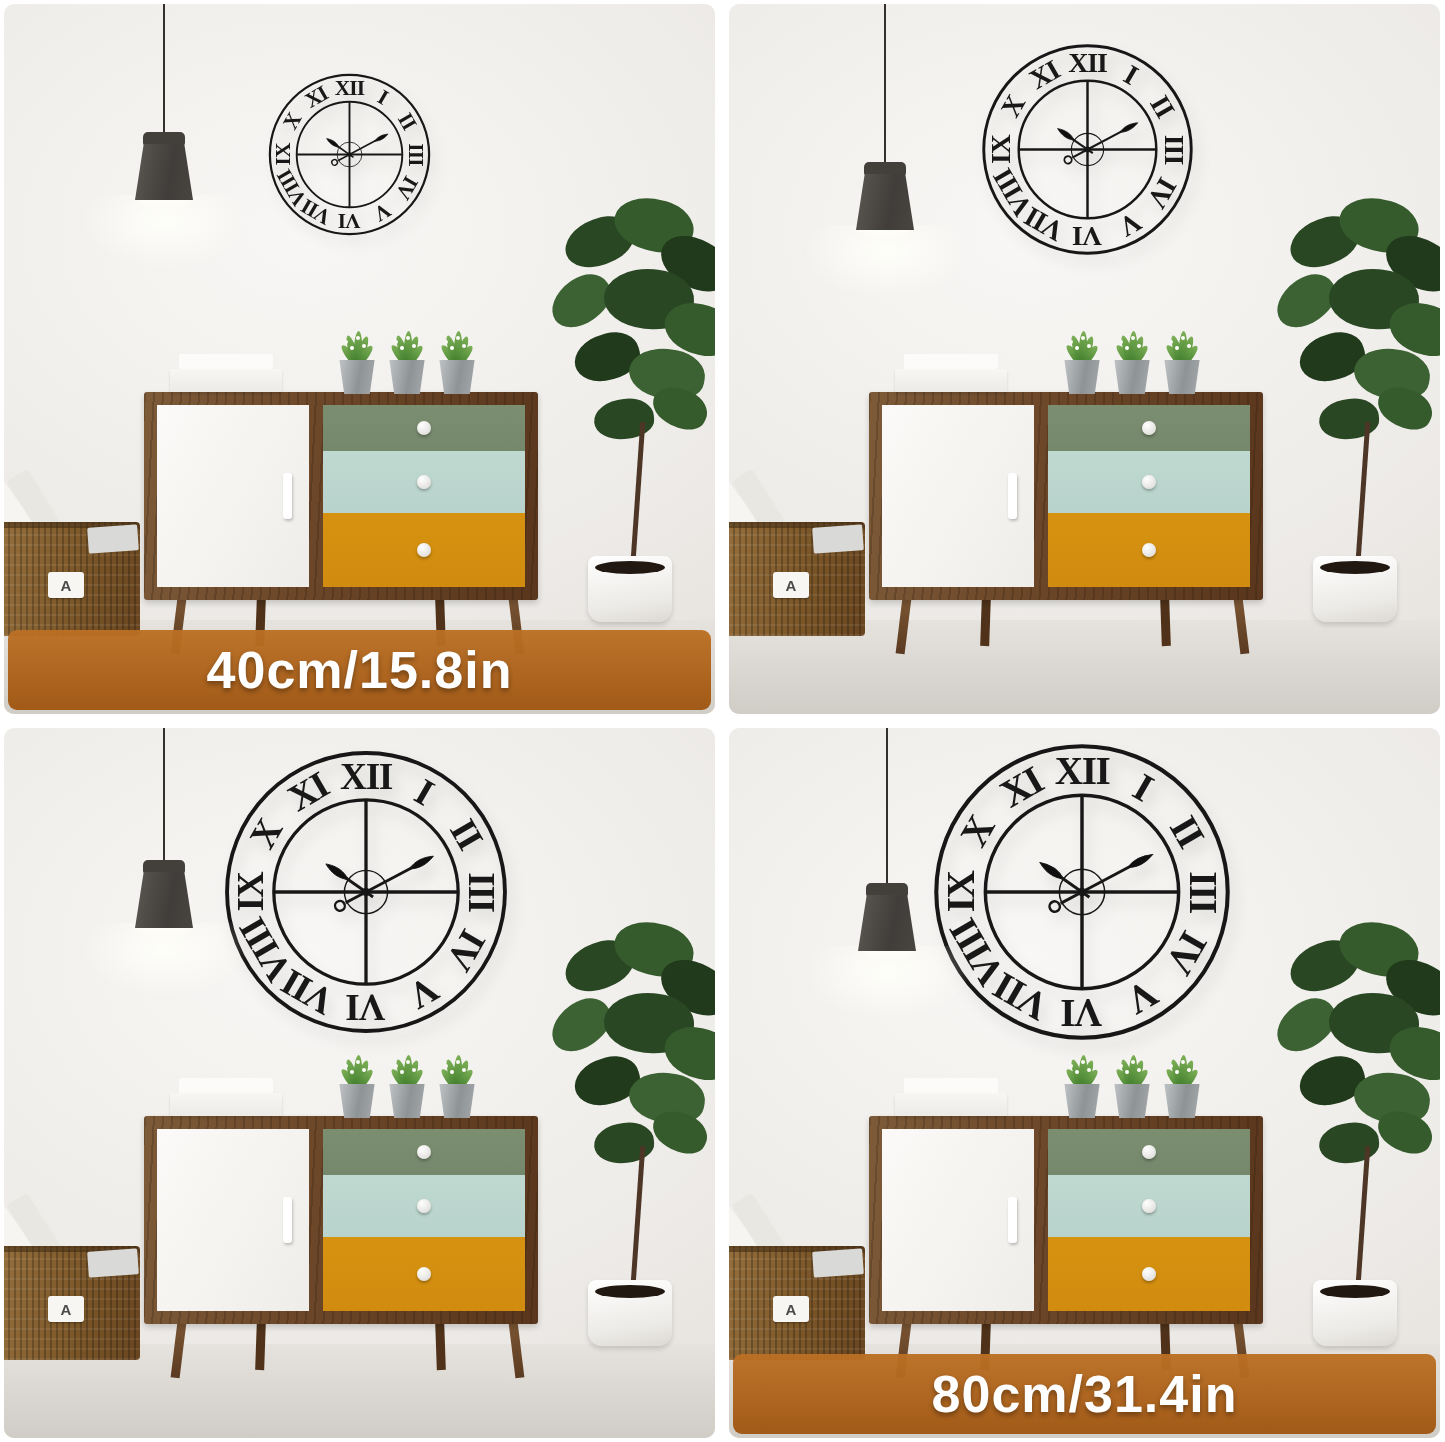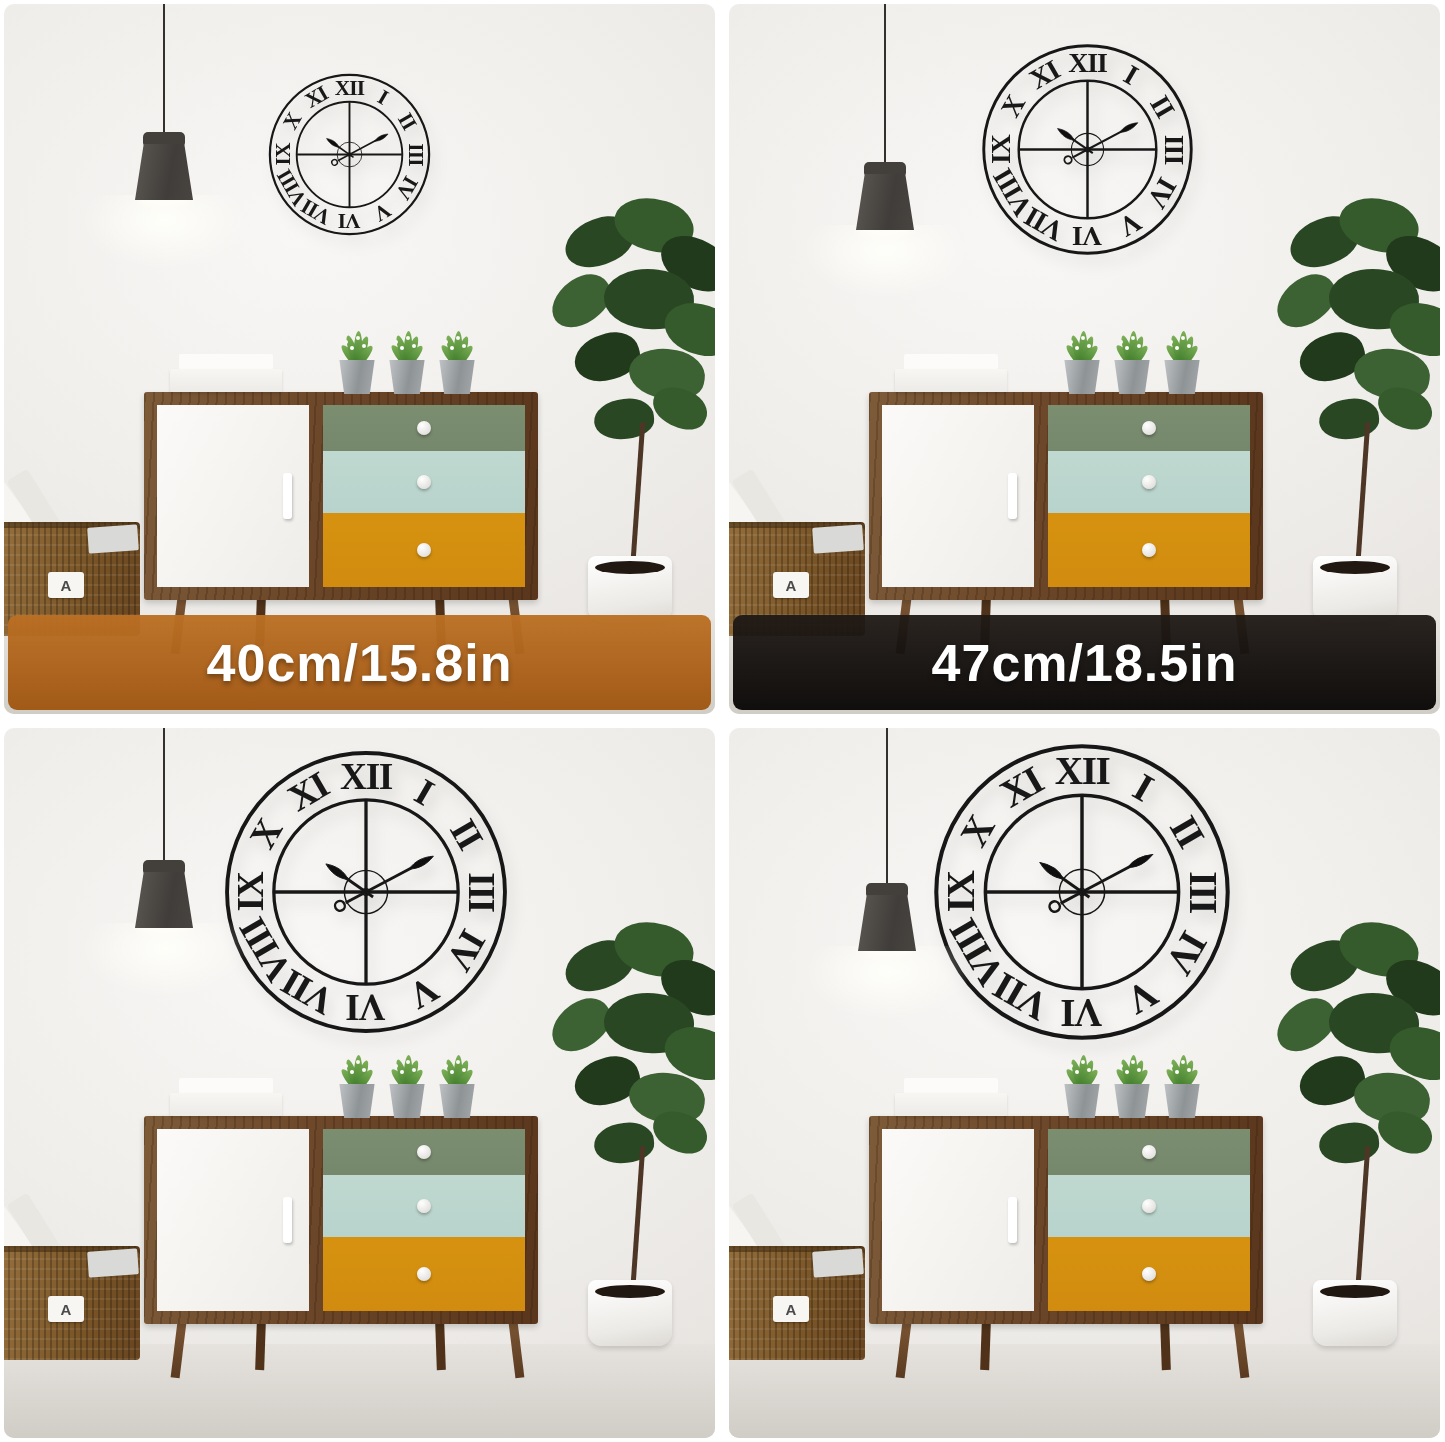--- a/index.html
+++ b/index.html
@@ -110,21 +110,21 @@
                repeating-linear-gradient(0deg, rgba(255,255,255,.08) 0 2px, rgba(0,0,0,0) 2px 10px),
                linear-gradient(100deg,#96703d,#7a5527 60%,#684520);
     box-shadow:inset 0 6px 0 rgba(61,40,16,.55);}
   .b-slot{position:absolute;left:92px;top:82px;width:50px;height:26px;background:#d9dad8;
           transform:rotate(-4deg);border-radius:2px;}
   .b-label{position:absolute;left:52px;top:128px;width:36px;height:26px;background:#f7f6f3;border-radius:3px;
            display:flex;align-items:center;justify-content:center;
            font:700 15px "Liberation Sans",sans-serif;color:#4a4a4a;box-shadow:0 1px 2px rgba(0,0,0,.3);}
 
   
-  .banner{position:absolute;left:4px;right:4px;bottom:4px;height:95px;border-radius:9px;z-index:9;
+  .banner{position:absolute;left:4px;right:4px;bottom:4px;height:80px;border-radius:9px;z-index:9;
           display:flex;align-items:center;justify-content:center;text-align:center;}
   .theme-orange{background:linear-gradient(180deg,rgba(187,112,36,.96),rgba(160,86,18,.97));}
   .theme-dark{background:linear-gradient(180deg,rgba(32,26,22,.95),rgba(10,8,7,.97));}
   .size-label{font:700 52px/1 "Liberation Sans",sans-serif;color:#ffffff;letter-spacing:1px;
               text-shadow:0 3px 5px rgba(0,0,0,.35);}
   i,u,b{font-style:normal;text-decoration:none;font-weight:normal;}
 </style>
 </head>
 <body>
 
@@ -373,23 +373,20 @@
       <span class="folder f3"></span>
       <span class="folder f1"></span>
       <span class="folder f2"></span>
       <span class="b-body"></span>
       <span class="b-slot"></span>
       <span class="b-label">
           <span class="b-letter">A</span>
         </span>
     </div>
 
-    <div class="banner theme-dark">
-      <span class="size-label">47cm/18.5in</span>
-    </div>
   </div>
 
   <div class="panel">
     <div class="floor"></div>
 
     <div class="tree">
       <span class="foliage">
         <i class="fb1"></i>
         <i class="fb2"></i>
         <i class="fb3"></i>
@@ -626,14 +623,17 @@
       <span class="folder f3"></span>
       <span class="folder f1"></span>
       <span class="folder f2"></span>
       <span class="b-body"></span>
       <span class="b-slot"></span>
       <span class="b-label">
           <span class="b-letter">A</span>
         </span>
     </div>
 
+    <div class="banner theme-orange">
+      <span class="size-label">80cm/31.4in</span>
+    </div>
   </div>
 </div>
 
 </body></html>

